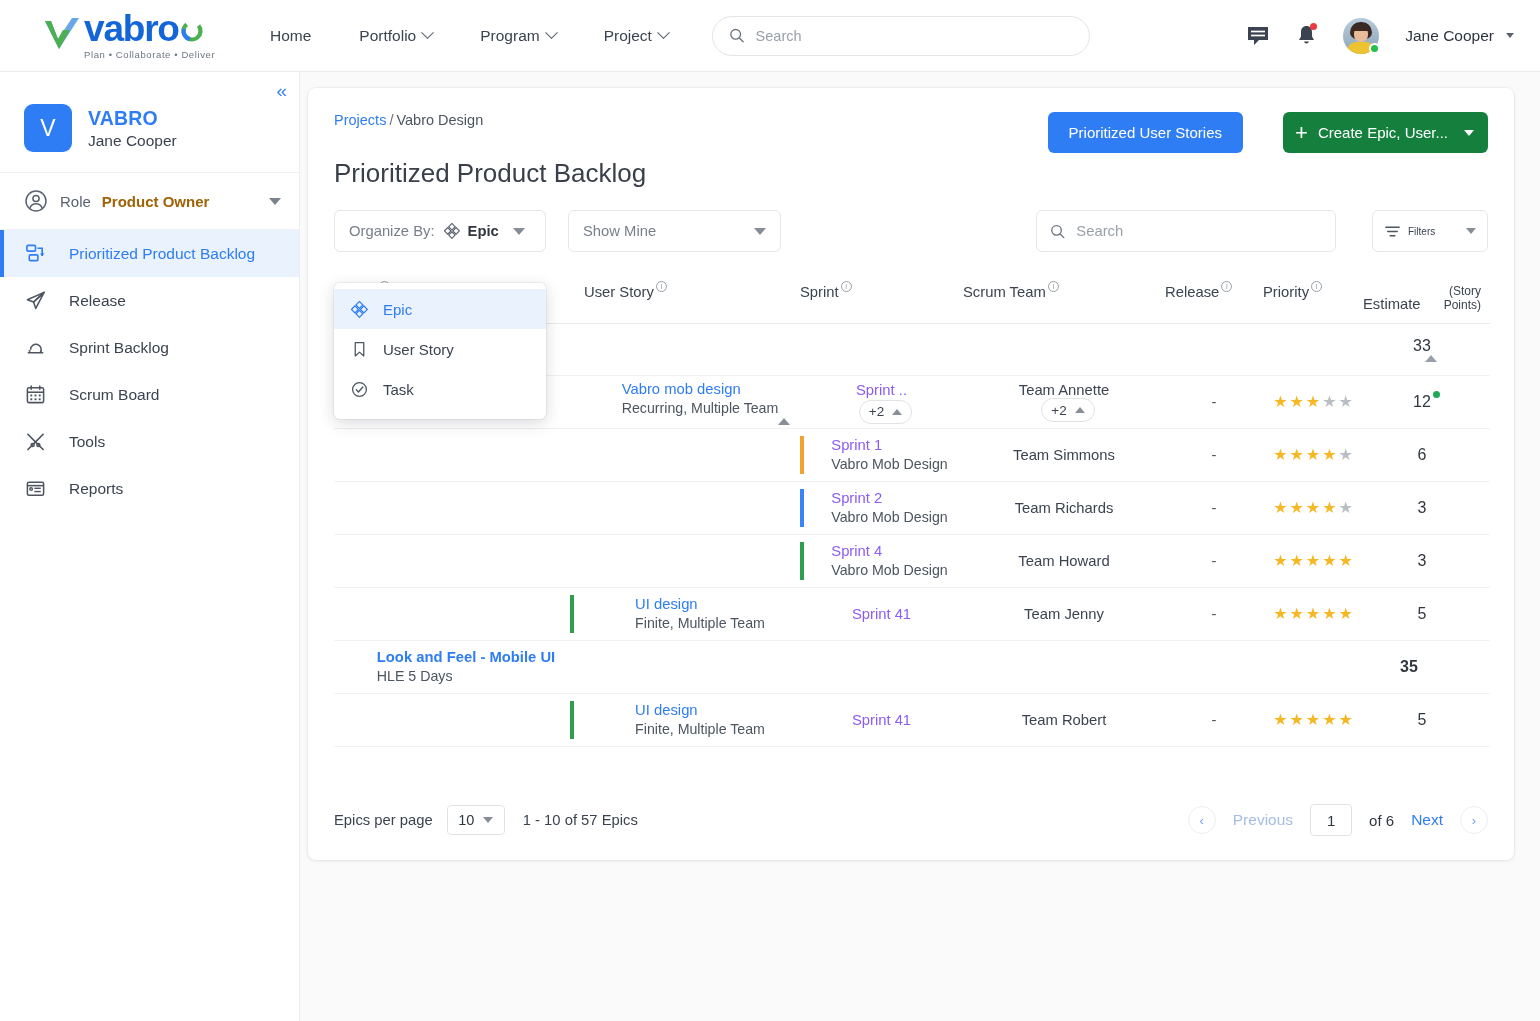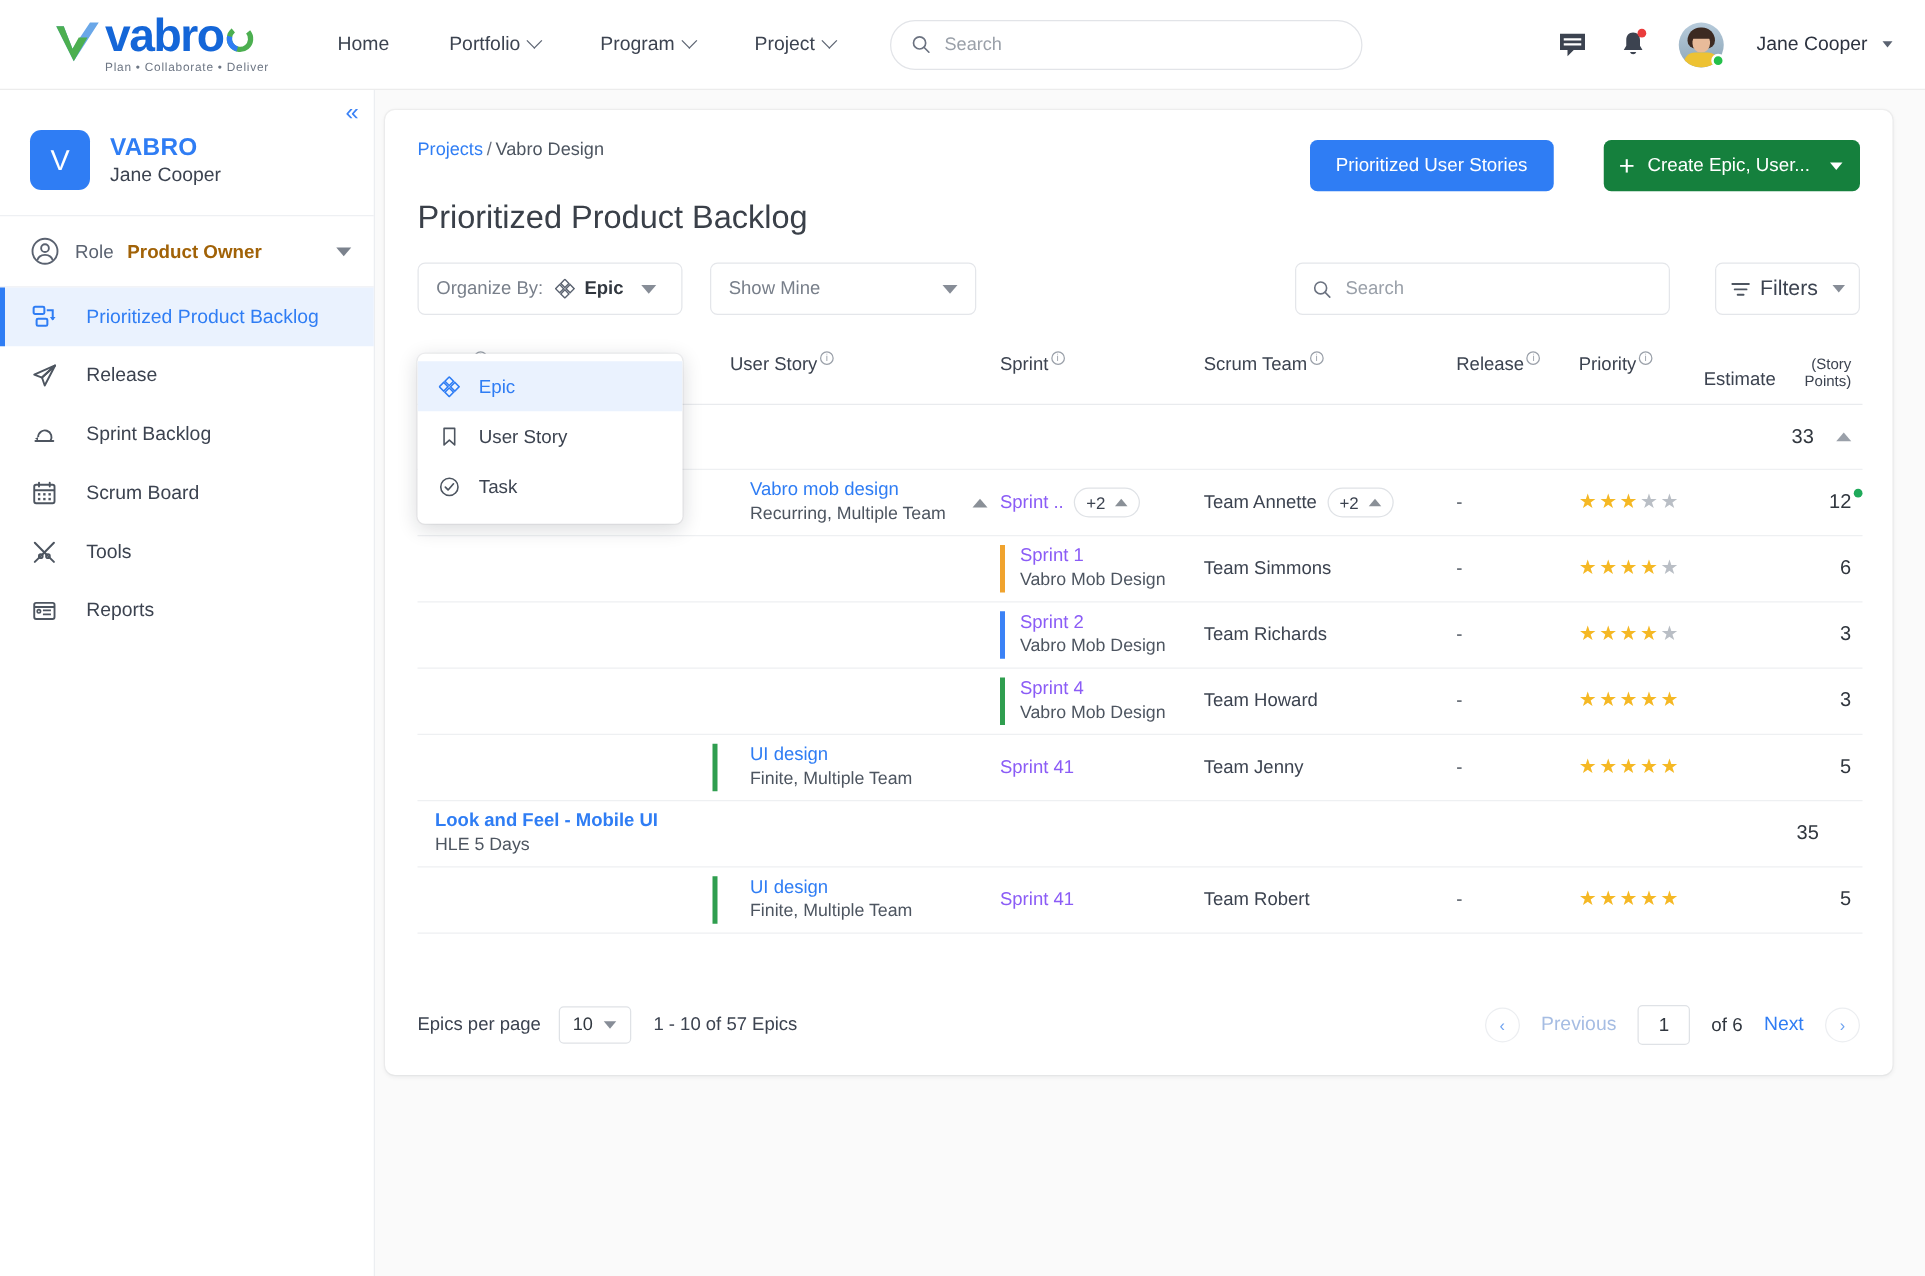--- a/index.html
+++ b/index.html
@@ -128,21 +128,21 @@
 
   .table-search {
     position: absolute; right: 178px; top: 122px; width: 300px; height: 42px;
     border: 1px solid #e4e6ea; border-radius: 6px; display: flex; align-items: center; padding: 0 13px; background: #fff;
   }
   .table-search input { border: none; outline: none; font-size: 14.8px; margin-left: 11px; width: 100%; font-family: inherit; color:#2d3340; background: transparent;}
   .table-search input::placeholder { color: #9aa0a9; }
   .filters-btn {
     position: absolute; right: 26px; top: 122px; width: 116px; height: 42px;
     border: 1px solid #e4e6ea; border-radius: 6px; display: flex; align-items: center; gap: 7px;
-    padding: 0 11px; background: #fff; cursor: pointer; font-size: 17px; color: #3c4350;
+    padding: 0 11px; background: #fff; cursor: pointer; font-size: 10px; color: #3c4350;
   }
   .filters-btn .caret-sm { width: 0; height: 0; border-left: 5.5px solid transparent; border-right: 5.5px solid transparent; border-top: 6.5px solid #878d97; margin-left: auto; }
 
   
   .tbl { position: absolute; left: 26px; top: 184px; width: 1156px; }
   .thead { display: flex; height: 52px; border-bottom: 1px solid #e9ebee; align-items: flex-start; padding-top: 12px;}
   .th { font-size: 14.8px; color: #3c4350; display: flex; align-items: flex-start; gap: 2px; }
   .info-i {
     display: inline-block; width: 11px; height: 11px; border: 1px solid #9aa0a9; border-radius: 50%;
     font-size: 8px; line-height: 10px; text-align: center; color: #9aa0a9; position: relative; top: -3px; flex:none;
@@ -153,21 +153,21 @@
   .c-team   { width: 202px; }
   .c-rel    { width: 98px; }
   .c-pri    { width: 100px; }
   .c-est    { width: 118px; text-align: right; display:flex; justify-content:flex-end; }
 
   .est-head { align-items: flex-end; gap: 0; }
   .est-head .l1 { font-size: 14.8px; color: #3c4350; }
   .est-head .l2 { font-size: 12px; color: #3c4350; }
 
   .row { display: flex; border-bottom: 1px solid #eef0f2; min-height: 53px; align-items: center; position: relative; }
-  .row .cell { font-size: 14.8px; color: #3c4350; display: flex; align-items: center; }
+  .row .cell { font-size: 14.8px; color: #3c4350; display: flex; align-items: center; flex-direction: column; }
   .epic-row { min-height: 53px; }
   .epic-title { font-size: 14.8px; color: #2f7df4; font-weight: 700; line-height: 19px; }
   .epic-sub { font-size: 14.2px; color: #4d5560; line-height: 19px; }
   .tot { font-size: 16px; color: #31373f; }
   .sort-up { width: 0; height: 0; border-left: 6px solid transparent; border-right: 6px solid transparent; border-bottom: 7px solid #9aa0a9; margin-left: 18px; }
 
   .story-cell { position: relative; }
   .bar { position: absolute; left: 0; top: 0; bottom: 0; width: 4px; }
   .bar-blue { background: #3b82f6; }
   .bar-green { background: #2f9e4f; }
@@ -693,21 +693,21 @@
           <div>
             <div class="epic-title">Look and Feel - Mobile UI</div>
             <div class="epic-sub">HLE 5 Days</div>
           </div>
         </div>
         <div class="cell c-story"></div>
         <div class="cell c-sprint"></div>
         <div class="cell c-team"></div>
         <div class="cell c-rel"></div>
         <div class="cell c-pri"></div>
-        <div class="cell c-est" style="align-items:center;padding-right:26px;">
+        <div class="cell c-est" style="align-items:center;padding-right:26px;font-weight:bold;">
           <span class="tot">35</span>
         </div>
       </div>
 
       <div class="row">
         <div class="cell c-epic"></div>
         <div class="cell c-story story-cell" style="padding-left:16px;position:relative;">
           <span class="bar bar-green" style="left:-14px;"></span>
           <div>
             <div class="story-title">UI design</div>

